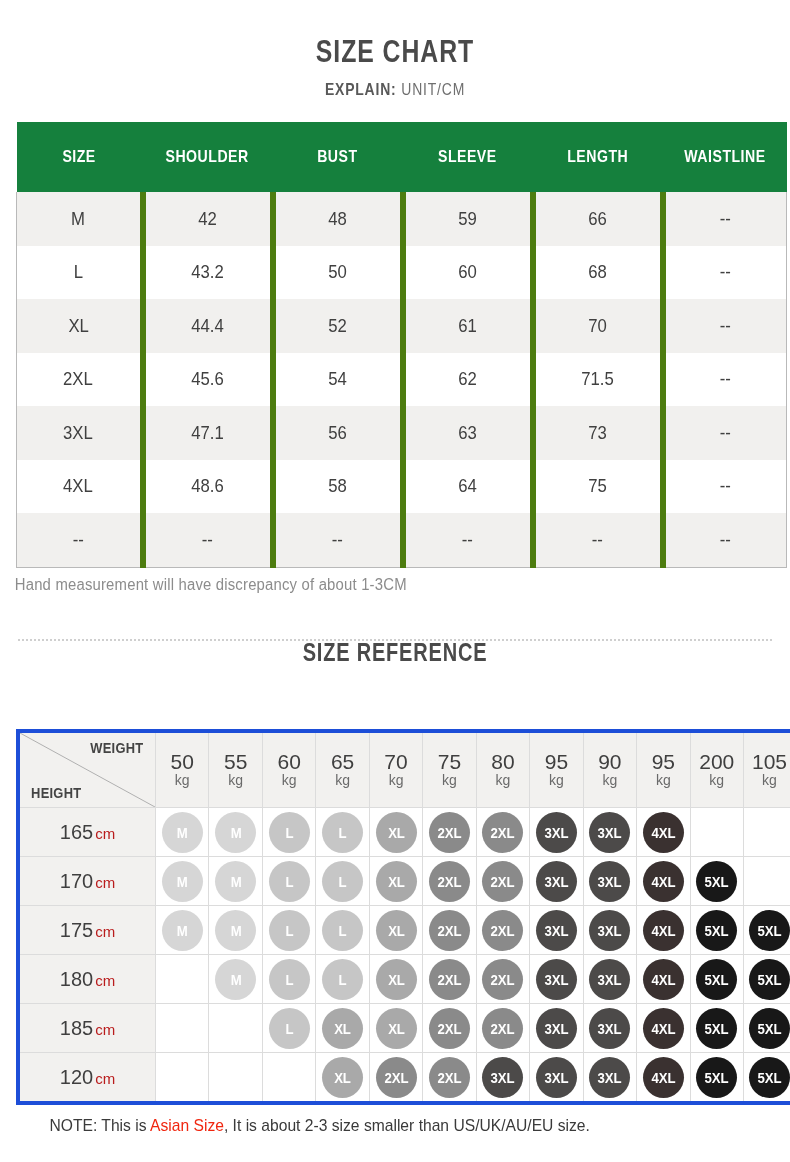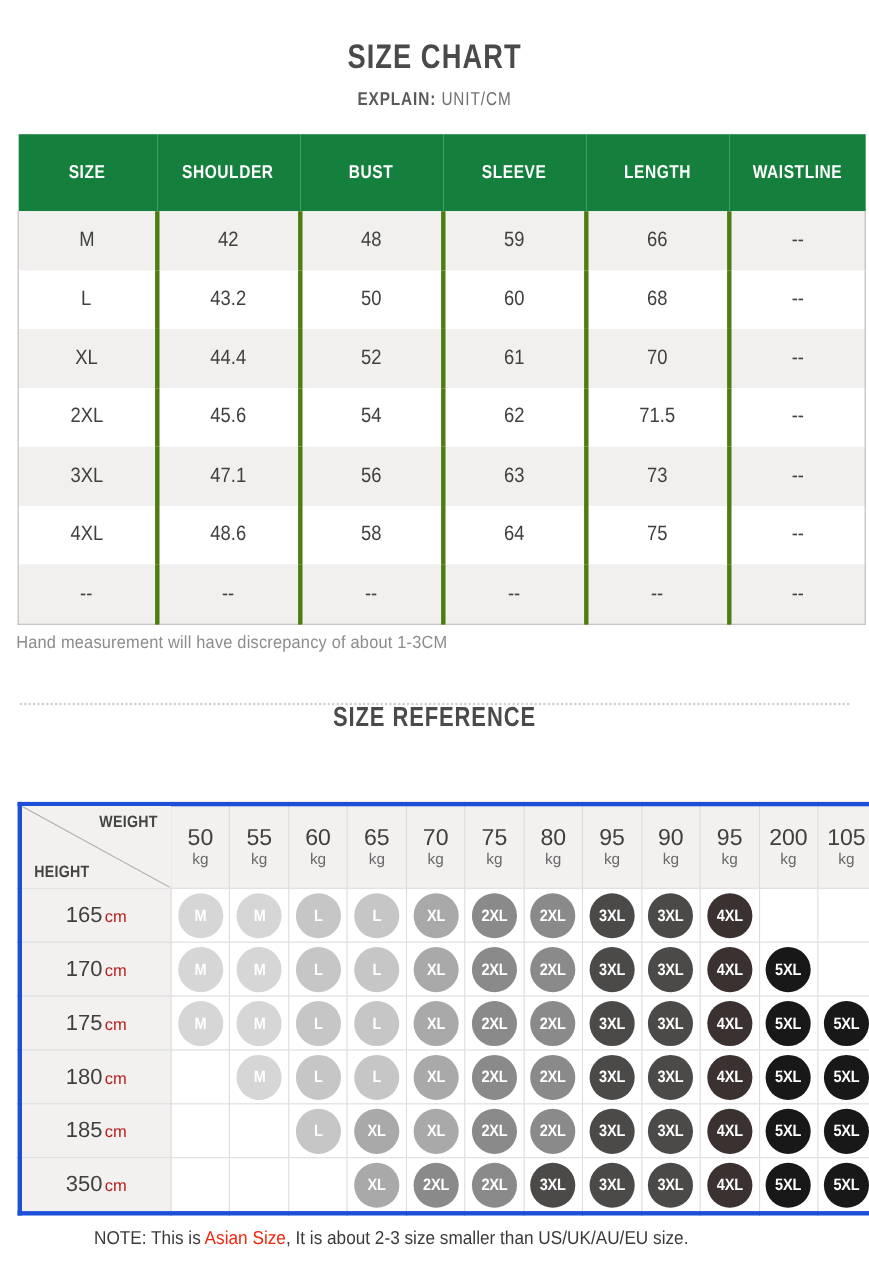--- a/index.html
+++ b/index.html
@@ -77,21 +77,21 @@
     border: none;
     font-family: "Liberation Sans", sans-serif;
   }
   table.size-chart th > span { display: inline-block; transform: scaleX(0.83); }
   table.size-chart td {
     height: 51.5px;
     text-align: center;
     font-size: 19px;
     color: #404040;
     border-right: 1px solid #d2d2d2;
-    border-left: 4px solid #4d7c0f;
+    border-left: 6px solid #4d7c0f;
   }
   table.size-chart td > span { display: inline-block; transform: scaleX(0.88); }
   table.size-chart tbody tr:nth-child(odd) td { background: #f1f0ee; }
   table.size-chart tbody tr:nth-child(even) td { background: #ffffff; }
   table.size-chart tbody tr td:first-child { border-left: 1px solid #b9b9b9; }
   table.size-chart tbody tr td:last-child { border-right: 1px solid #b9b9b9; }
   table.size-chart tbody tr:last-child td { border-bottom: 1px solid #b9b9b9; }
   .col-size { width: 124px; }
   .col-std  { width: 128px; }
   .col-last { width: 122px; }
@@ -229,23 +229,24 @@
   .bubble.sz-4XL { background: #3a3130; }
   .bubble.sz-5XL { background: #181818; }
   .bubble > span { display:inline-block; transform: scaleX(0.88); }
 
   
   .footer-note {
     position: absolute;
     left: 0;
     top: 1116px;
     width: 712px;
-    text-align: center;
+    text-align: left;
     font-size: 17px;
     color: #3a3a3a;
+    padding-left: 26px;
   }
   .footer-note > span { display:inline-block; transform: scaleX(0.92); }
   .footer-note .hl { color: #f0260f; }
 </style>
 </head>
 <body>
 
 <h1 class="title">SIZE CHART</h1>
 <div class="subtitle">
   <span class="sub-key">EXPLAIN:</span>
@@ -466,21 +467,21 @@
           <td class="gcell"><div class="bubble sz-XL"><span>XL</span></div></td>
           <td class="gcell"><div class="bubble sz-2XL"><span>2XL</span></div></td>
           <td class="gcell"><div class="bubble sz-2XL"><span>2XL</span></div></td>
           <td class="gcell"><div class="bubble sz-3XL"><span>3XL</span></div></td>
           <td class="gcell"><div class="bubble sz-3XL"><span>3XL</span></div></td>
           <td class="gcell"><div class="bubble sz-4XL"><span>4XL</span></div></td>
           <td class="gcell"><div class="bubble sz-5XL"><span>5XL</span></div></td>
           <td class="gcell"><div class="bubble sz-5XL"><span>5XL</span></div></td>
         </tr>
         <tr>
-          <td class="hcell"><span class="hnum">350</span><span class="hunit">cm</span></td>
+          <td class="hcell"><span class="hnum">120</span><span class="hunit">cm</span></td>
           <td class="gcell"></td>
           <td class="gcell"></td>
           <td class="gcell"></td>
           <td class="gcell"><div class="bubble sz-XL"><span>XL</span></div></td>
           <td class="gcell"><div class="bubble sz-2XL"><span>2XL</span></div></td>
           <td class="gcell"><div class="bubble sz-2XL"><span>2XL</span></div></td>
           <td class="gcell"><div class="bubble sz-3XL"><span>3XL</span></div></td>
           <td class="gcell"><div class="bubble sz-3XL"><span>3XL</span></div></td>
           <td class="gcell"><div class="bubble sz-3XL"><span>3XL</span></div></td>
           <td class="gcell"><div class="bubble sz-4XL"><span>4XL</span></div></td>

